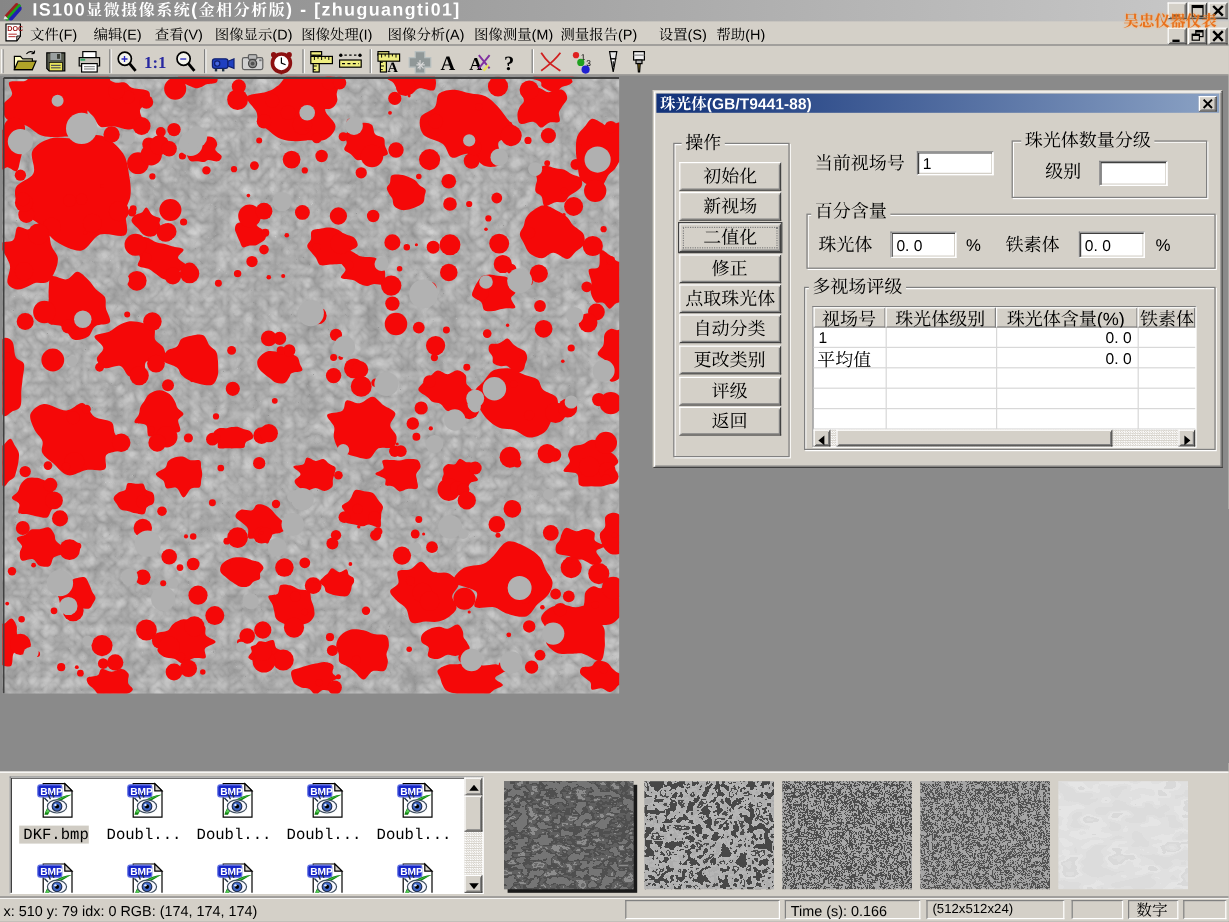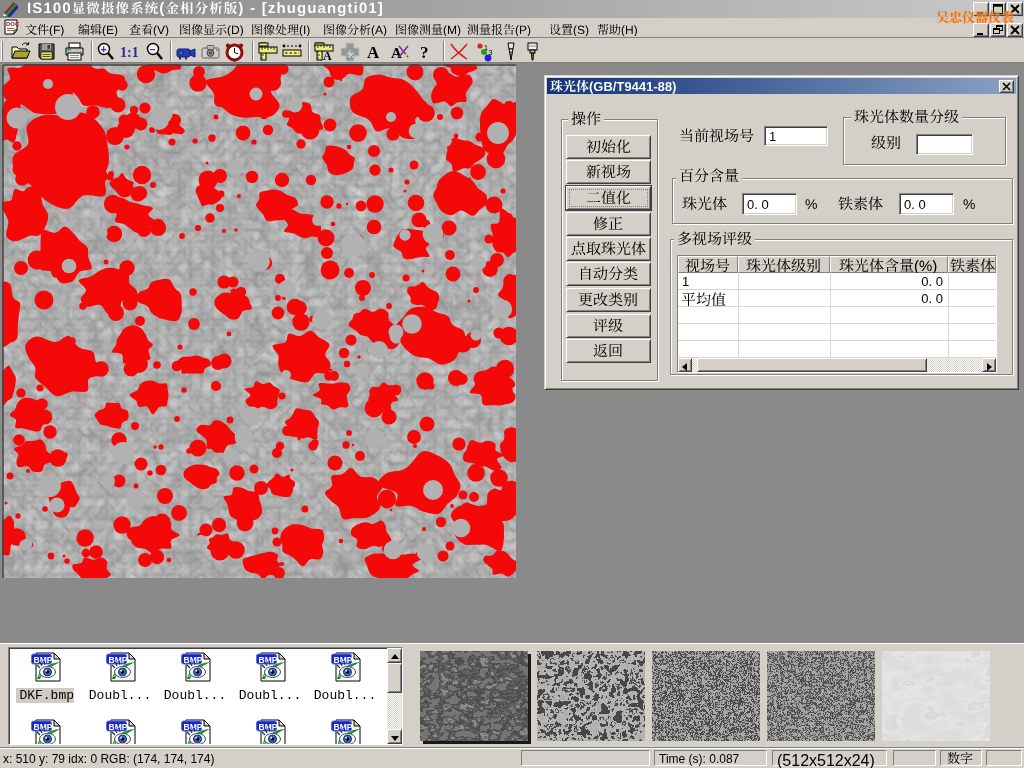--- a/index.html
+++ b/index.html
@@ -1160,22 +1160,22 @@
 <feTurbulence type="turbulence" baseFrequency="0.09" numOctaves="2" seed="23"></feTurbulence>
 <feColorMatrix type="matrix" values="0.5 0.5 0 0 0.42 0.5 0.5 0 0 0.42 0.5 0.5 0 0 0.42 0 0 0 0 1"></feColorMatrix>
 </filter>
       </defs>
 <rect width="108" height="90" fill="#e2e2e2"></rect>
 <rect width="108" height="90" filter="url(#th5)" opacity="0.85"></rect>
 </svg>
 <div class="abs" style="left:0;top:747px;width:1024px;height:21px;background:#d4d0c8;border-top:1px solid #808080;box-shadow:0 1px 0 #fff inset"></div>
 <div class="abs" style="left:3px;top:752px;font-size:12px;letter-spacing:0">x: 510 y: 79 idx: 0 RGB: (174, 174, 174)</div>
 <div class="abs" style="left:521px;top:750px;width:129px;height:16px;border:1px solid;border-color:#808080 #fff #fff #808080;font-size:12px;padding:1px 0 0 4px;white-space:nowrap"></div>
-<div class="abs" style="left:654px;top:750px;width:113px;height:16px;border:1px solid;border-color:#808080 #fff #fff #808080;font-size:12px;padding:1px 0 0 4px;white-space:nowrap">Time (s): 0.087</div>
-<div class="abs" style="left:772px;top:750px;width:115px;height:16px;border:1px solid;border-color:#808080 #fff #fff #808080;font-size:16px;padding:1px 0 0 4px;white-space:nowrap">(512x512x24)</div>
+<div class="abs" style="left:654px;top:750px;width:113px;height:16px;border:1px solid;border-color:#808080 #fff #fff #808080;font-size:12px;padding:1px 0 0 4px;white-space:nowrap">Time (s): 0.166</div>
+<div class="abs" style="left:772px;top:750px;width:115px;height:16px;border:1px solid;border-color:#808080 #fff #fff #808080;font-size:11px;padding:1px 0 0 4px;white-space:nowrap">(512x512x24)</div>
 <div class="abs" style="left:893px;top:750px;width:43px;height:16px;border:1px solid;border-color:#808080 #fff #fff #808080;font-size:12px;padding:1px 0 0 4px;white-space:nowrap"></div>
 <div class="abs" style="left:986px;top:750px;width:36px;height:16px;border:1px solid;border-color:#808080 #fff #fff #808080;font-size:12px;padding:1px 0 0 4px;white-space:nowrap"></div>
 <div class="abs" style="left:940px;top:750px;width:42px;height:16px;border:1px solid;border-color:#808080 #fff #fff #808080"></div>
 <div style="position:absolute;left:947px;top:751px;"><svg width="26" height="15" viewBox="0 -12 26 15" fill="#000" xmlns="http://www.w3.org/2000/svg">
         <path transform="translate(0.0 0)" d="M6.6 -10 5.4 -10.5C5.2 -9.8 4.9 -9 4.6 -8.5L4.8 -8.4C5.2 -8.8 5.7 -9.3 6.1 -9.8C6.4 -9.8 6.5 -9.9 6.6 -10ZM1.3 -10.4 1.1 -10.3C1.5 -9.9 1.9 -9.1 2 -8.6C2.7 -8 3.5 -9.5 1.3 -10.4ZM3.8 -4.5C4.1 -4.5 4.3 -4.6 4.3 -4.7L3.1 -5.1C3 -4.8 2.7 -4.4 2.5 -3.8H0.5L0.7 -3.4H2.3C1.9 -2.8 1.6 -2.2 1.3 -1.8C2.1 -1.7 3 -1.4 3.8 -0.9C3.1 -0.2 2 0.4 0.7 0.8L0.8 1C2.4 0.7 3.5 0.1 4.4 -0.7C4.8 -0.4 5.2 -0.1 5.4 0.1C6.1 0.4 6.4 -0.5 5 -1.2C5.5 -1.8 5.9 -2.5 6.2 -3.4C6.4 -3.4 6.6 -3.4 6.7 -3.5L5.8 -4.3L5.3 -3.8H3.4ZM5.3 -3.4C5.1 -2.7 4.8 -2.1 4.3 -1.5C3.8 -1.7 3.1 -1.9 2.2 -1.9C2.5 -2.4 2.9 -2.9 3.2 -3.4ZM9.5 -10.6 8.1 -10.9C7.8 -8.6 7.2 -6.2 6.4 -4.6L6.6 -4.5C7 -5 7.4 -5.6 7.7 -6.3C8 -4.9 8.3 -3.5 8.9 -2.3C8.1 -1.1 7 -0.1 5.4 0.8L5.5 1C7.2 0.3 8.4 -0.6 9.3 -1.6C9.9 -0.6 10.7 0.3 11.8 1C11.9 0.6 12.2 0.4 12.6 0.4L12.6 0.3C11.4 -0.4 10.5 -1.2 9.8 -2.2C10.7 -3.7 11.2 -5.5 11.4 -7.6H12.3C12.5 -7.6 12.6 -7.6 12.7 -7.8C12.2 -8.2 11.6 -8.7 11.6 -8.7L10.9 -8H8.4C8.6 -8.7 8.9 -9.5 9 -10.3C9.3 -10.3 9.5 -10.4 9.5 -10.6ZM8.2 -7.6H10.5C10.3 -5.8 10 -4.3 9.3 -3C8.7 -4.1 8.2 -5.4 7.9 -6.8ZM6.2 -8.9 5.6 -8.2H4.1V-10.4C4.4 -10.5 4.6 -10.6 4.6 -10.8L3.3 -10.9V-8.2L0.6 -8.2L0.7 -7.8H2.9C2.4 -6.8 1.5 -5.8 0.5 -5.1L0.6 -4.8C1.7 -5.4 2.6 -6.1 3.3 -6.9V-5.1H3.5C3.8 -5.1 4.1 -5.3 4.1 -5.4V-7.3C4.7 -6.8 5.4 -6.1 5.7 -5.5C6.6 -5 7 -6.7 4.1 -7.6V-7.8H6.8C7 -7.8 7.1 -7.9 7.2 -8C6.8 -8.4 6.2 -8.9 6.2 -8.9Z"></path>
         <path transform="translate(13.0 0)" d="M5.7 -10.9 5.6 -10.8C6 -10.4 6.5 -9.7 6.6 -9.1C7.4 -8.4 8.3 -10.3 5.7 -10.9ZM2.2 -9.5 2 -9.5C2 -8.7 1.5 -7.9 1 -7.6C0.7 -7.5 0.5 -7.2 0.7 -6.9C0.8 -6.6 1.3 -6.6 1.7 -6.8C2 -7.1 2.4 -7.6 2.4 -8.5H10.9C10.7 -8 10.4 -7.4 10.2 -6.9L10.4 -6.9C10.9 -7.2 11.6 -7.9 12 -8.3C12.2 -8.3 12.4 -8.3 12.5 -8.4L11.4 -9.4L10.9 -8.9H2.3C2.3 -9.1 2.3 -9.3 2.2 -9.5ZM11.2 -4.5 10.6 -3.7H6.9V-4.9C7.2 -4.9 7.3 -5 7.4 -5.2C8.2 -5.6 9.1 -6.1 9.7 -6.5C10 -6.5 10.1 -6.5 10.2 -6.6L9.2 -7.6L8.6 -7H2.8L2.9 -6.6H8.4C8 -6.1 7.5 -5.6 7 -5.3L6.1 -5.3V-3.7H0.6L0.7 -3.3H6.1V-0.3C6.1 -0.1 6 -0 5.7 -0C5.4 -0 3.8 -0.1 3.8 -0.1V0.1C4.5 0.2 4.9 0.2 5.1 0.4C5.3 0.5 5.4 0.8 5.4 1C6.8 0.9 6.9 0.5 6.9 -0.2V-3.3H12.1C12.2 -3.3 12.4 -3.4 12.4 -3.5C11.9 -4 11.2 -4.5 11.2 -4.5Z"></path>
       </svg></div>
 <div style="position:absolute;left:936px;top:10px;z-index:99;filter:drop-shadow(0 0 1px #ffb060);"><svg width="78" height="15" viewBox="0 -12 78 15" fill="#e8701c" xmlns="http://www.w3.org/2000/svg">
         <path transform="translate(0.0 0)" d="M9.1 -9.8V-7.1H3.8V-9.8ZM2.3 -10.2V-5.8H2.5C3.1 -5.8 3.8 -6.1 3.8 -6.2V-6.7H9.1V-6.1H9.4C9.9 -6.1 10.7 -6.3 10.7 -6.4V-9.6C10.9 -9.6 11.1 -9.7 11.2 -9.8L9.7 -11L9 -10.2H3.9L2.3 -10.8ZM1.4 -5.3 1.5 -4.9H5.3C5.3 -4.3 5.3 -3.6 5.2 -3.1H0.6L0.7 -2.7H5.1C4.8 -1.2 3.7 -0 0.4 1L0.5 1.2C4.9 0.4 6.3 -0.9 6.8 -2.7H7C7.4 -1.2 8.5 0.4 11.4 1.2C11.4 0.2 11.9 -0.1 12.7 -0.3V-0.5C9.5 -0.9 7.9 -1.7 7.3 -2.7H12.2C12.3 -2.7 12.5 -2.8 12.5 -2.9C11.9 -3.4 11 -4.1 11 -4.1L10.1 -3.1H6.9C7 -3.6 7.1 -4.3 7.1 -4.9H11.6C11.8 -4.9 11.9 -5 11.9 -5.1C11.4 -5.6 10.5 -6.3 10.5 -6.3L9.8 -5.3Z"></path>
         <path transform="translate(13.0 0)" d="M5.5 -3.7 3.5 -3.8V-0.5C3.5 0.5 3.9 0.7 5.4 0.7H7.1C9.7 0.7 10.3 0.5 10.3 -0.2C10.3 -0.4 10.2 -0.6 9.7 -0.8L9.7 -2.4H9.6C9.3 -1.6 9.1 -1.1 8.9 -0.8C8.8 -0.7 8.7 -0.6 8.5 -0.6C8.3 -0.6 7.8 -0.6 7.2 -0.6H5.6C5.1 -0.6 5.1 -0.7 5.1 -0.9V-3.3C5.3 -3.4 5.4 -3.5 5.5 -3.7ZM2.5 -3.4H2.3C2.3 -2.4 1.7 -1.6 1.2 -1.3C0.8 -1.1 0.5 -0.8 0.7 -0.3C0.9 0.1 1.5 0.2 1.9 -0.1C2.6 -0.5 3.1 -1.7 2.5 -3.4ZM9.7 -3.5 9.6 -3.4C10.3 -2.6 10.9 -1.4 11 -0.3C12.5 0.9 13.8 -2.3 9.7 -3.5ZM6.1 -3.9 6 -3.8C6.5 -3.2 7 -2.3 7.1 -1.5C8.4 -0.5 9.6 -3.1 6.1 -3.9ZM5.8 -6.3H3.5V-8.6H5.8ZM3.5 -5.3V-5.9H5.8V-4H6C6.6 -4 7.3 -4.3 7.3 -4.5V-5.9H9.7V-5.1H9.9C10.4 -5.1 11.2 -5.4 11.2 -5.4V-8.4C11.5 -8.4 11.7 -8.6 11.7 -8.7L10.3 -9.8L9.6 -9H7.3V-10.5C7.7 -10.5 7.8 -10.7 7.8 -10.8L5.8 -11V-9H3.6L2 -9.6V-4.9H2.2C2.8 -4.9 3.5 -5.2 3.5 -5.3ZM7.3 -6.3V-8.6H9.7V-6.3Z"></path>

